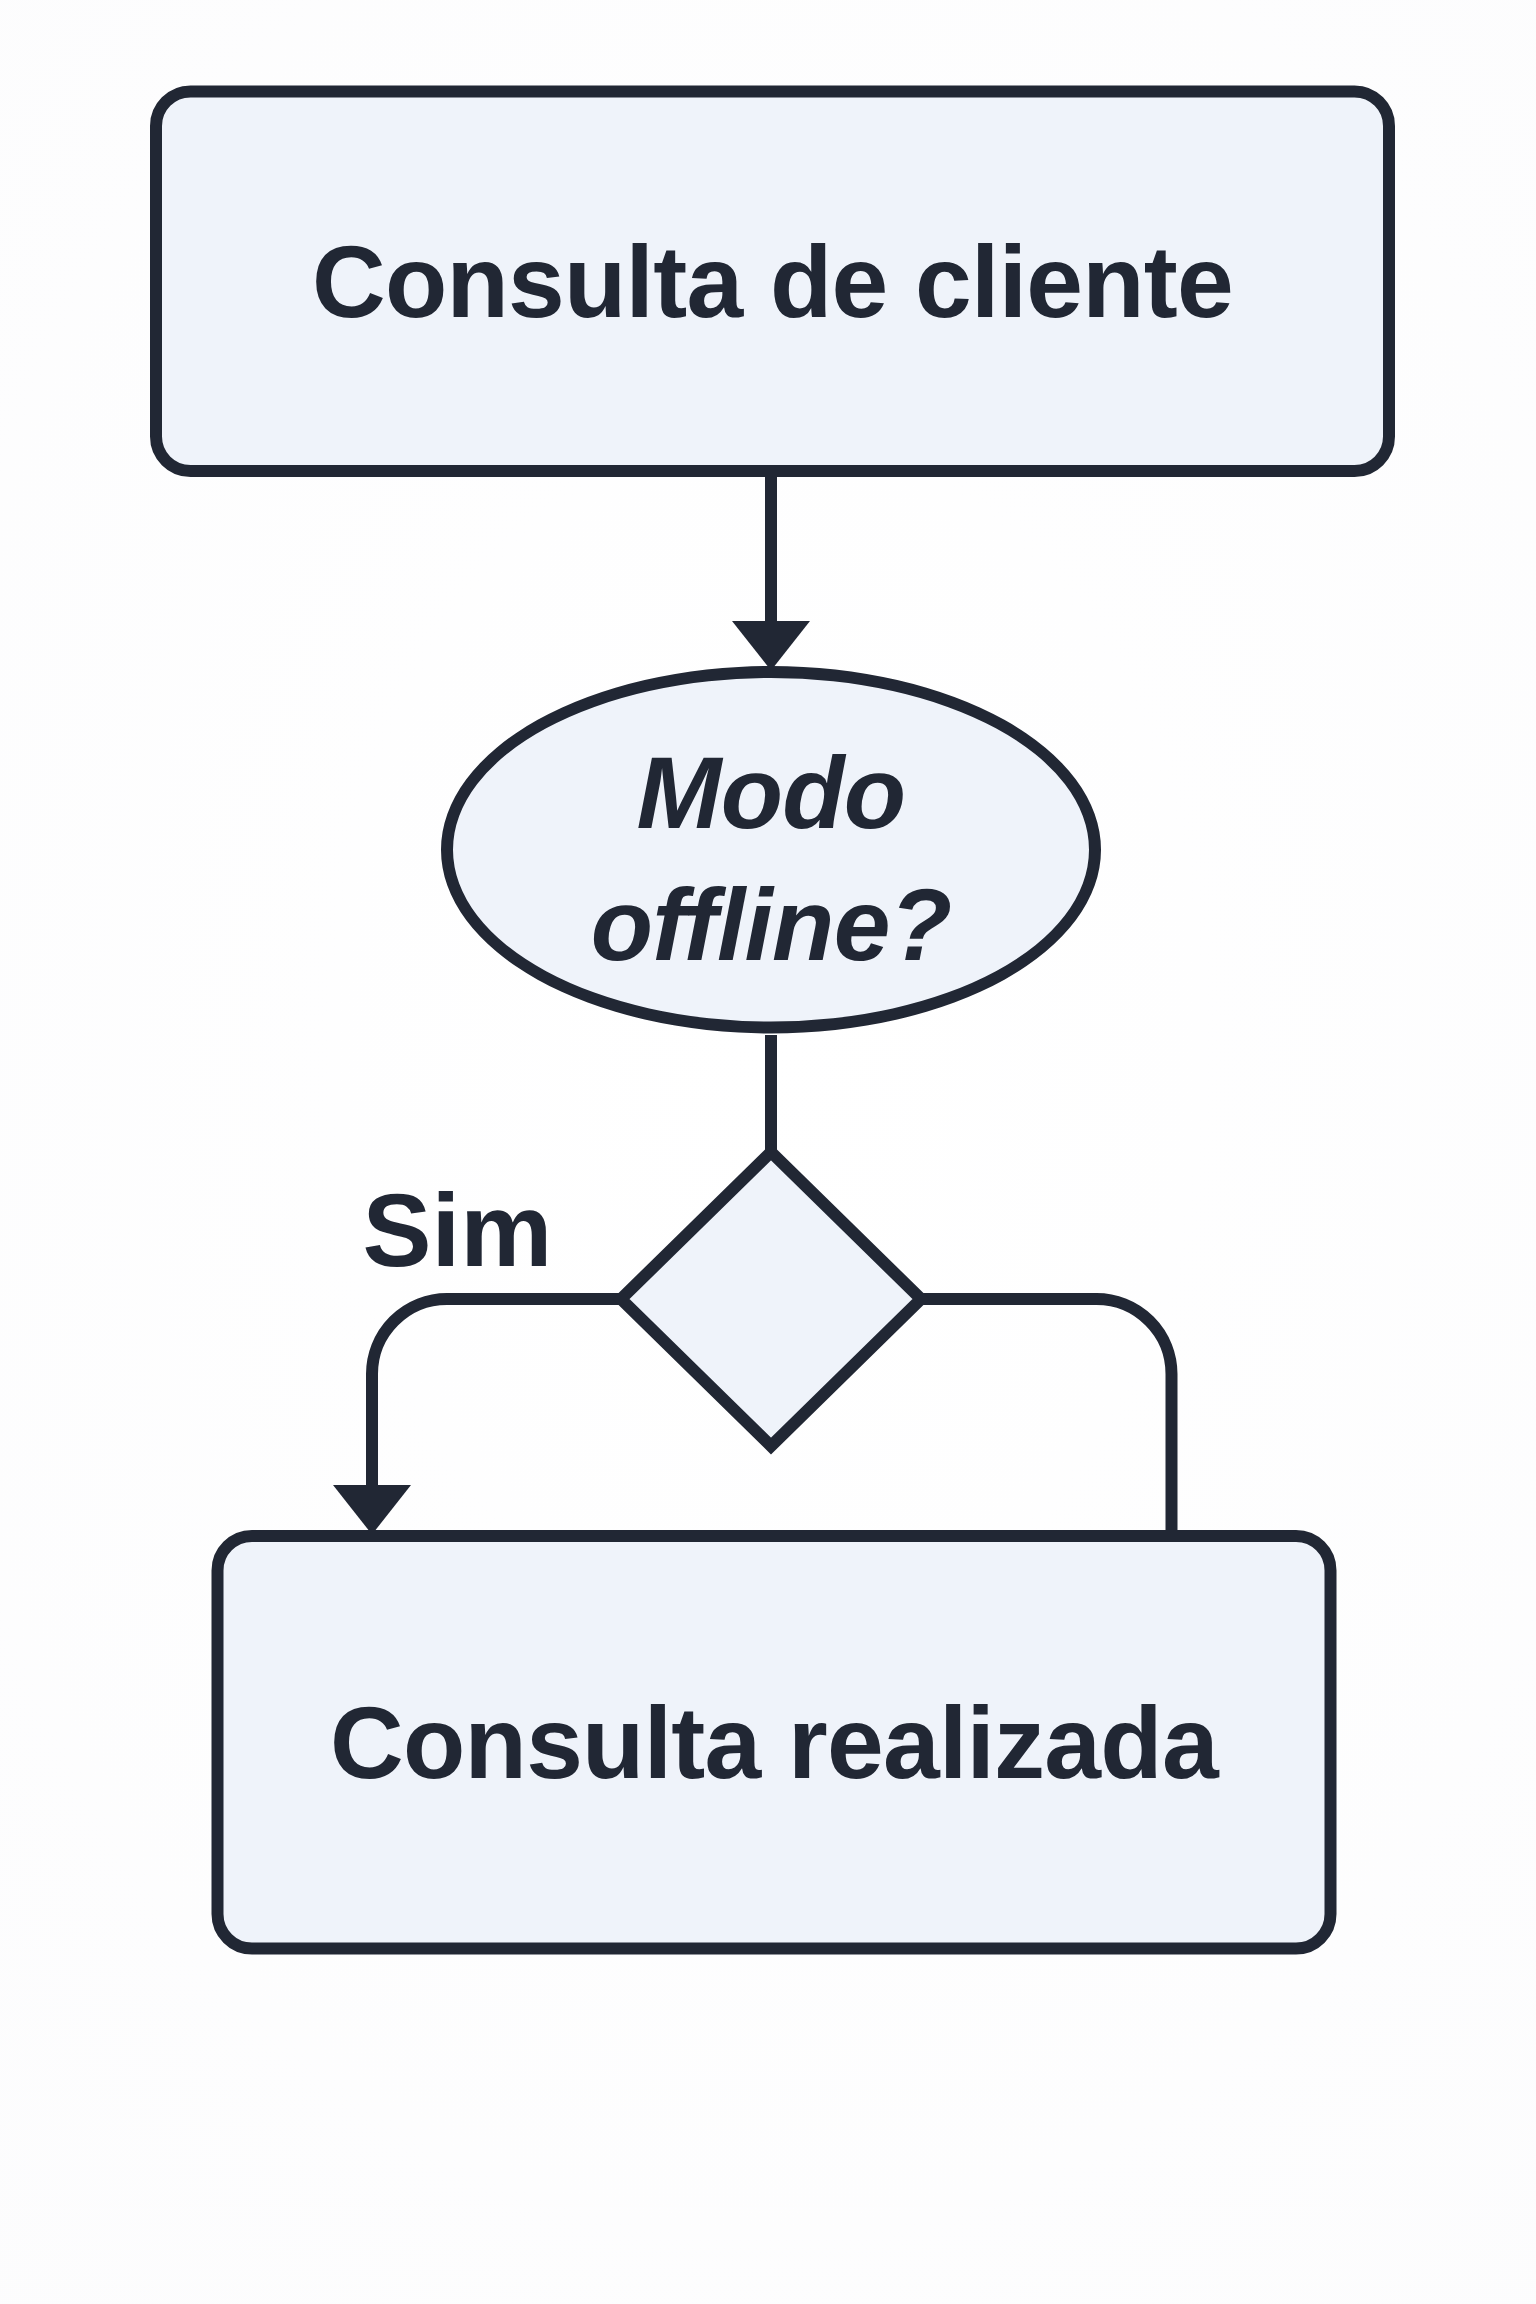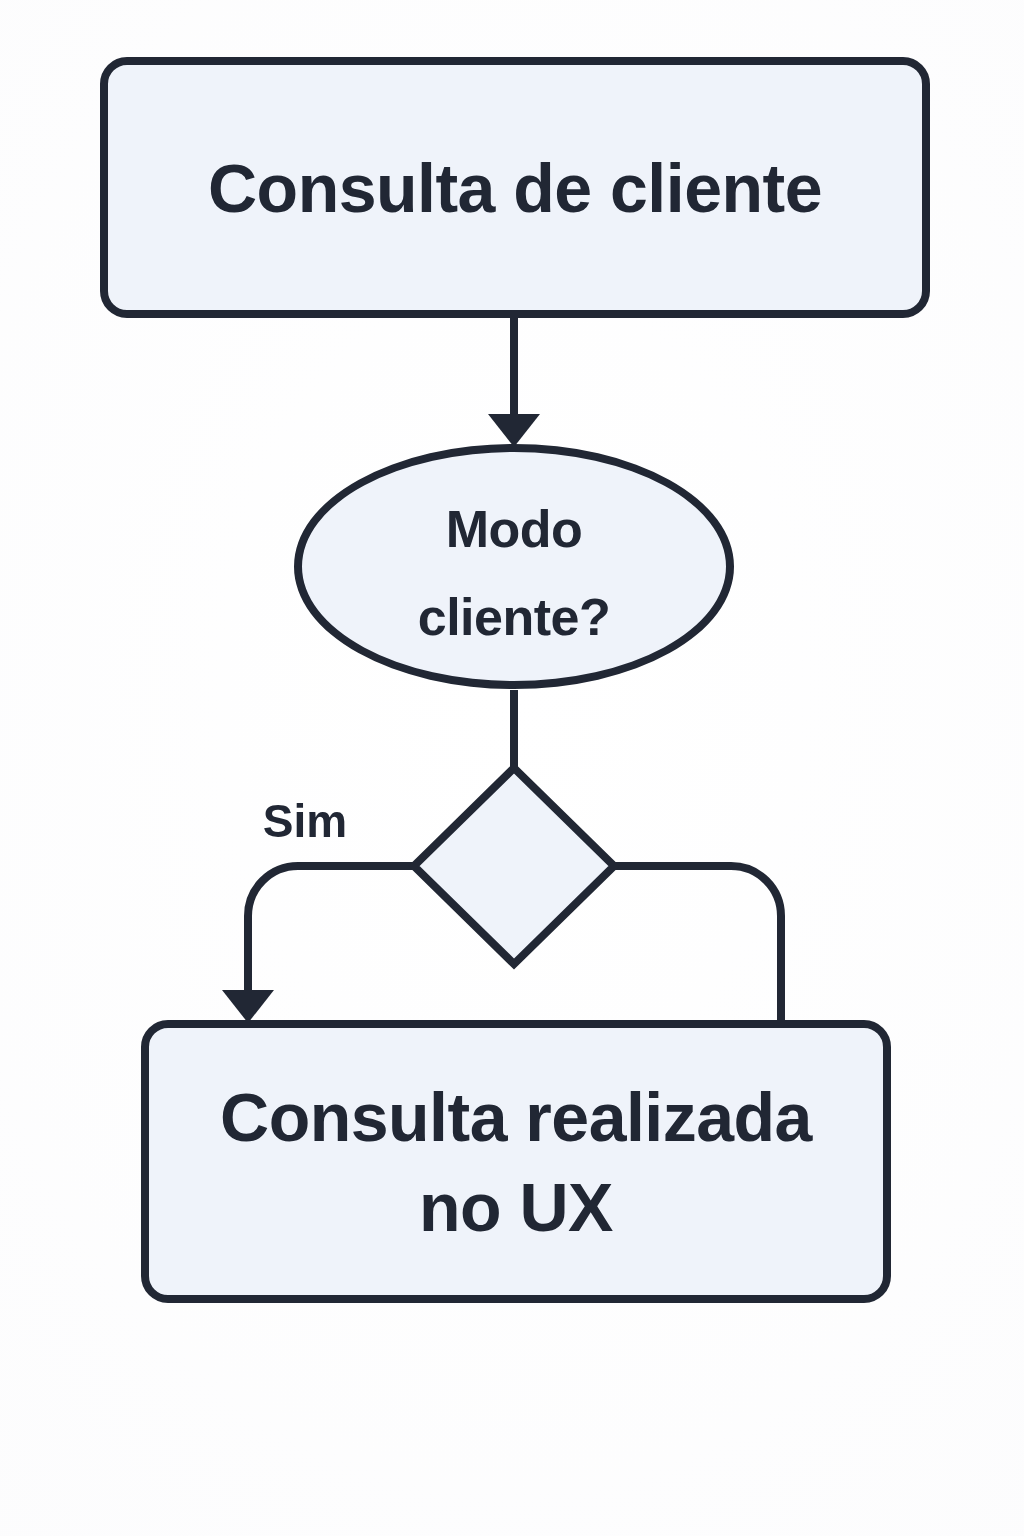--- a/index.html
+++ b/index.html
@@ -46,29 +46,29 @@
     align-items: center;
     justify-content: center;
     text-align: center;
     color: var(--text);
     font-weight: 700;
     font-size: 68px;
     line-height: 90px;
     letter-spacing: -0.5px;
   }
   .node.box { border-radius: 27px; }
-  .node.oval { border-radius: 50%; font-size: 52px; line-height: 88px; padding-top: 12px; }
+  .node.oval { border-radius: 50%; font-size: 68px; line-height: 88px; padding-top: 12px; font-style: italic; }
   #start-node  { left: 100px; top: 57px;   width: 830px; height: 261px; }
   #decision-node { left: 294px; top: 444px; width: 440px; height: 245px; }
   #end-node    { left: 141px; top: 1020px; width: 750px; height: 283px; }
   .edge-label {
     position: absolute;
     color: var(--text);
     font-weight: 700;
-    font-size: 46px;
+    font-size: 69px;
     line-height: 70px;
     text-align: center;
     width: 170px;
   }
   #label-yes { left: 220px; top: 786px; }
   #label-no  { left: 644px; top: 784px; }
 </style>
 </head>
 <body>
 
@@ -88,23 +88,22 @@
 
     <polygon class="shape" points="514,768 614,866 514,964 414,866"></polygon>
   </svg>
 
   <div class="node box" id="start-node">
     <div>Consulta de cliente</div>
   </div>
 
   <div class="node oval" id="decision-node">
     <div>Modo</div>
-    <div>cliente?</div>
+    <div>offline?</div>
   </div>
 
   <div class="edge-label" id="label-yes">Sim</div>
 
   <div class="node box" id="end-node">
     <div>Consulta realizada</div>
-    <div>no UX</div>
   </div>
 
 </div>
 
 </body></html>

